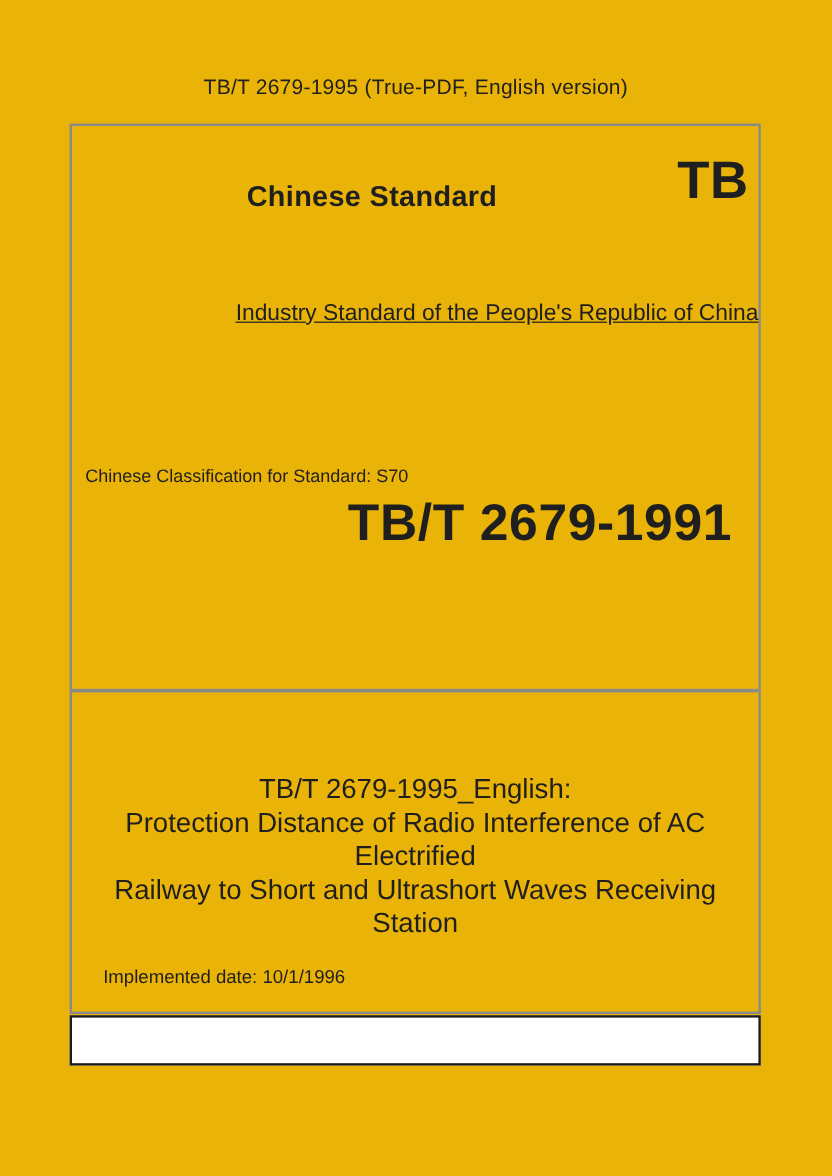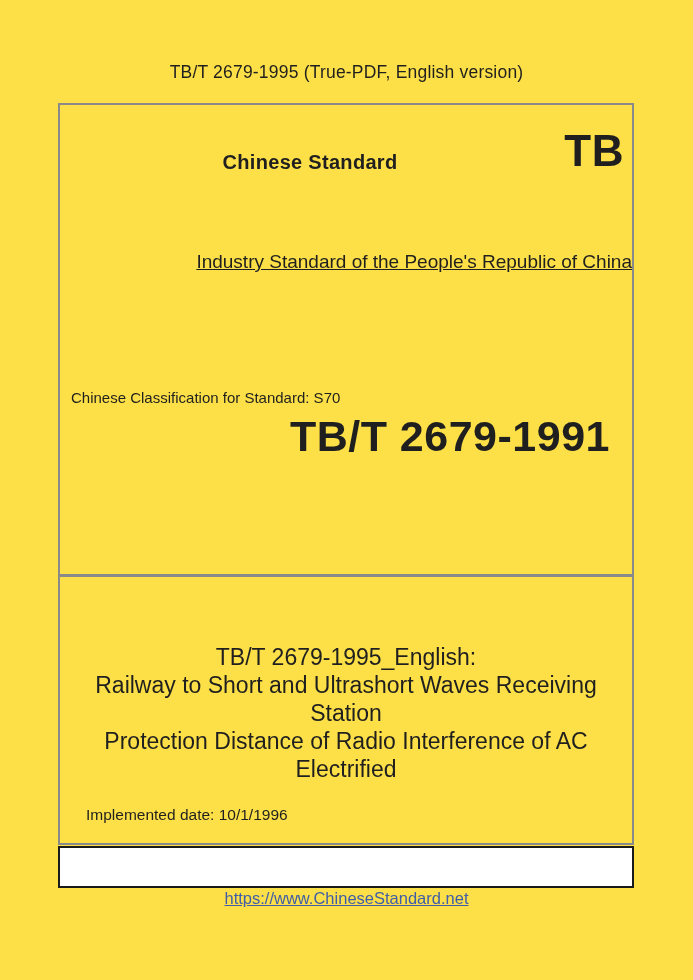--- a/index.html
+++ b/index.html
@@ -4,21 +4,21 @@
 <style>
   html, body {
     margin: 0;
     padding: 0;
     background: #ffffff;
   }
   .page {
     position: relative;
     width: 693px;
     height: 980px;
-    background: #fde047;
+    background: #eab308;
     font-family: "Liberation Sans", "DejaVu Sans", sans-serif;
     color: var(--text-black, #1f1f1f);
     overflow: hidden;
   }
   .doc-header {
     position: absolute;
     top: 62px;
     left: 0;
     width: 100%;
     text-align: center;
@@ -33,21 +33,21 @@
     height: 742px;
     border: 2px solid var(--cover-border-gray, #8a8a8a);
     box-sizing: border-box;
   }
   .brand {
     position: absolute;
     top: 46px;
     left: 0;
     width: 500px;
     text-align: center;
-    font-size: 20px;
+    font-size: 24px;
     font-weight: bold;
     letter-spacing: 0.3px;
   }
   .logo {
     position: absolute;
     top: 22px;
     right: 8px;
     font-size: 44px;
     font-weight: bold;
     line-height: 1.1;
@@ -150,27 +150,26 @@
 
 
     <div class="classification">Chinese Classification for Standard: S70</div>
 
     <div class="std-code">TB/T 2679-1991</div>
 
     <div class="divider"></div>
 
     <div class="title-block">
       <div>TB/T 2679-1995_English:</div>
+      <div>Protection Distance of Radio Interference of AC Electrified</div>
       <div>Railway to Short and Ultrashort Waves Receiving Station</div>
-      <div>Protection Distance of Radio Interference of AC Electrified</div>
     </div>
 
     <div class="dates-row">
       <span>Implemented date: 10/1/1996</span>
     </div>
 
   </div>
 
   <div class="note-box"></div>
 
-  <a class="footer-link" href="#">https://www.ChineseStandard.net</a>
 
 </div>
 
 </body></html>

